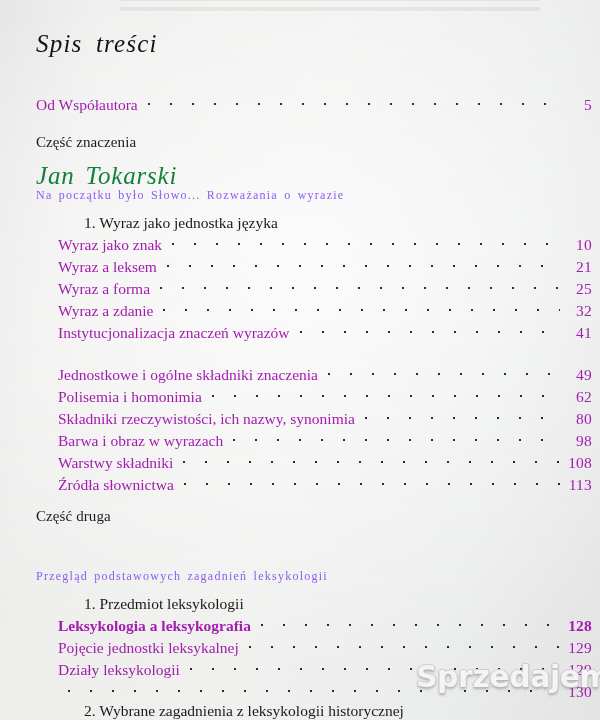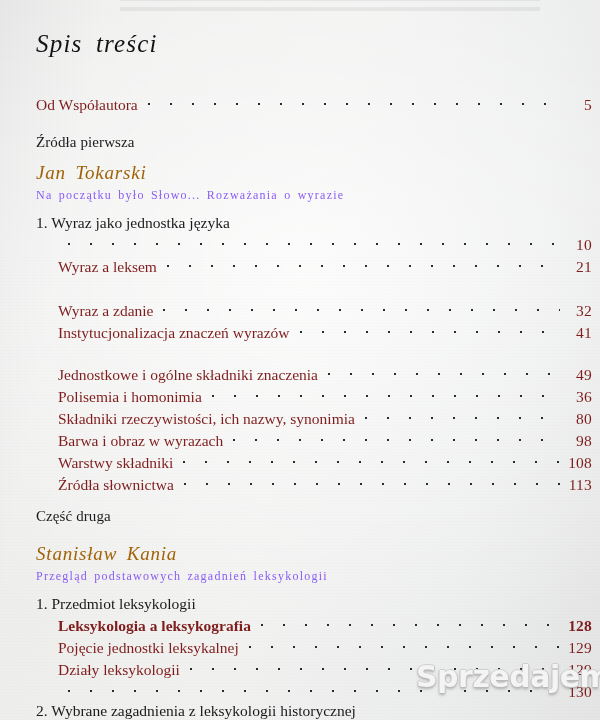--- a/index.html
+++ b/index.html
@@ -72,40 +72,40 @@
   }
 
   .part-label {
     font-size: 15px;
     letter-spacing: .1px;
     color: #1b1b1b;
   }
 
   .author {
     font-style: italic;
-    font-size: 19px;
+    font-size: 25px;
     letter-spacing: .8px;
     word-spacing: 4px;
-    color: #a16207;
+    color: #15803d;
   }
 
   .chapter-title {
     font-size: 12px;
     letter-spacing: 1.25px;
     word-spacing: 2px;
     color: #8b5cf6;
     white-space: nowrap;
   }
 
   
   .toc-row {
     display: flex;
     align-items: baseline;
     font-size: 15.5px;
-    color: #7f1d1d;
+    color: #a21caf;
     white-space: nowrap;
   }
   .toc-row .label { flex: 0 0 auto; }
 
   .toc-row .leader {
     flex: 1 1 auto;
     margin: 0 6px 0 10px;
     position: relative;
     height: 1em;
     overflow: hidden;
@@ -130,21 +130,21 @@
   }
 
   
   .section-row {
     font-size: 15.5px;
     color: #1a1a1a;
     white-space: nowrap;
   }
   .section-row .num { display: inline-block; }
 
-  .indent-1 { padding-left: 0px; }
+  .indent-1 { padding-left: 0px; margin-left: 48px; }
   .indent-2 { padding-left: 22px; }
 
   
   .ln { position: absolute; left: 36px; right: 36px; }
 
   
   .watermark {
     position: absolute;
     left: 416px;
     top: 662px;
@@ -180,44 +180,52 @@
     <div class="doc-title">Spis  treści</div>
 
     <div class="ln" style="top:94px;">
       <div class="toc-row">
         <span class="label">Od Współautora</span>
         <span class="leader"></span>
         <span class="page-no">5</span>
       </div>
     </div>
 
-    <div class="ln part-label" style="top:134px;">Źródła pierwsza</div>
+    <div class="ln part-label" style="top:134px;">Część znaczenia</div>
 
     <div class="ln author" style="top:162px;">Jan Tokarski</div>
 
     <div class="ln chapter-title" style="top:188px;">Na początku było Słowo... Rozważania o wyrazie</div>
 
     <div class="ln section-row indent-1" style="top:214px;">
       <span class="num">1.</span>
       <span>Wyraz jako jednostka języka</span>
     </div>
 
     <div class="ln indent-2" style="top:234px;">
       <div class="toc-row">
+        <span class="label">Wyraz jako znak</span>
         <span class="leader"></span>
         <span class="page-no">10</span>
       </div>
     </div>
     <div class="ln indent-2" style="top:256px;">
       <div class="toc-row">
         <span class="label">Wyraz a leksem</span>
         <span class="leader"></span>
         <span class="page-no">21</span>
       </div>
     </div>
+    <div class="ln indent-2" style="top:278px;">
+      <div class="toc-row">
+        <span class="label">Wyraz a forma</span>
+        <span class="leader"></span>
+        <span class="page-no">25</span>
+      </div>
+    </div>
     <div class="ln indent-2" style="top:300px;">
       <div class="toc-row">
         <span class="label">Wyraz a zdanie</span>
         <span class="leader"></span>
         <span class="page-no">32</span>
       </div>
     </div>
 
 
     <div class="ln indent-2" style="top:322px;">
@@ -231,21 +239,21 @@
       <div class="toc-row">
         <span class="label">Jednostkowe i ogólne składniki znaczenia</span>
         <span class="leader"></span>
         <span class="page-no">49</span>
       </div>
     </div>
     <div class="ln indent-2" style="top:386px;">
       <div class="toc-row">
         <span class="label">Polisemia i homonimia</span>
         <span class="leader"></span>
-        <span class="page-no">36</span>
+        <span class="page-no">62</span>
       </div>
     </div>
     <div class="ln indent-2" style="top:408px;">
       <div class="toc-row">
         <span class="label">Składniki rzeczywistości, ich nazwy, synonimia</span>
         <span class="leader"></span>
         <span class="page-no">80</span>
       </div>
     </div>
     <div class="ln indent-2" style="top:430px;">
@@ -265,21 +273,20 @@
     <div class="ln indent-2" style="top:474px;">
       <div class="toc-row">
         <span class="label">Źródła słownictwa</span>
         <span class="leader"></span>
         <span class="page-no">113</span>
       </div>
     </div>
 
     <div class="ln part-label" style="top:508px;">Część druga</div>
 
-    <div class="ln author" style="top:543px;">Stanisław Kania</div>
 
     <div class="ln chapter-title" style="top:569px;">Przegląd podstawowych zagadnień leksykologii</div>
 
     <div class="ln section-row indent-1" style="top:595px;">
       <span class="num">1.</span>
       <span>Przedmiot leksykologii</span>
     </div>
 
     <div class="ln indent-2" style="top:615px;font-weight:bold;">
       <div class="toc-row">

